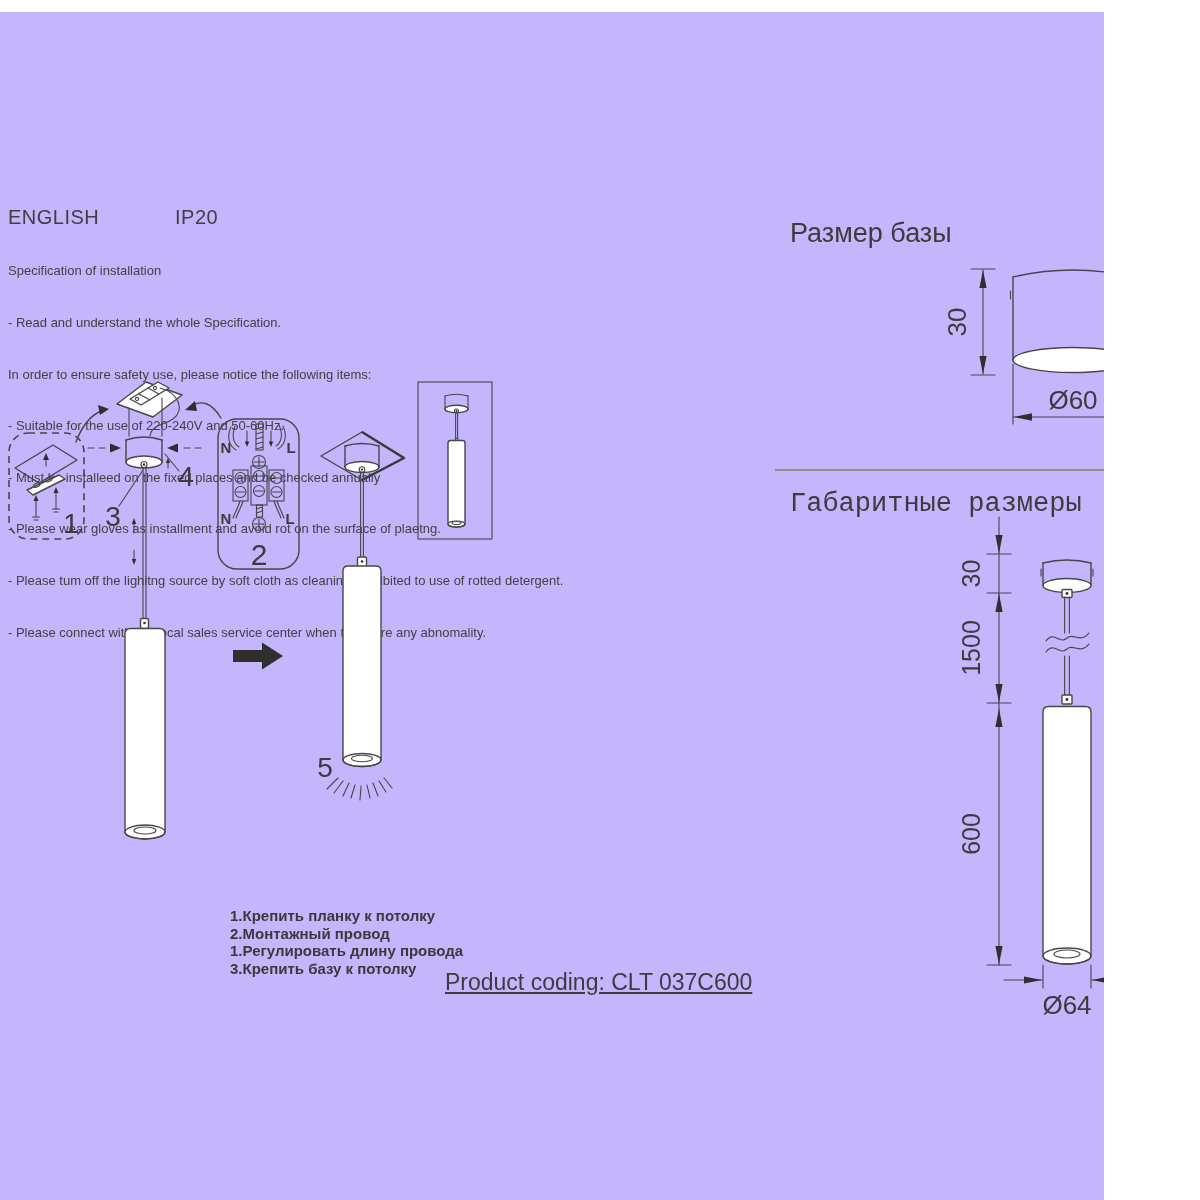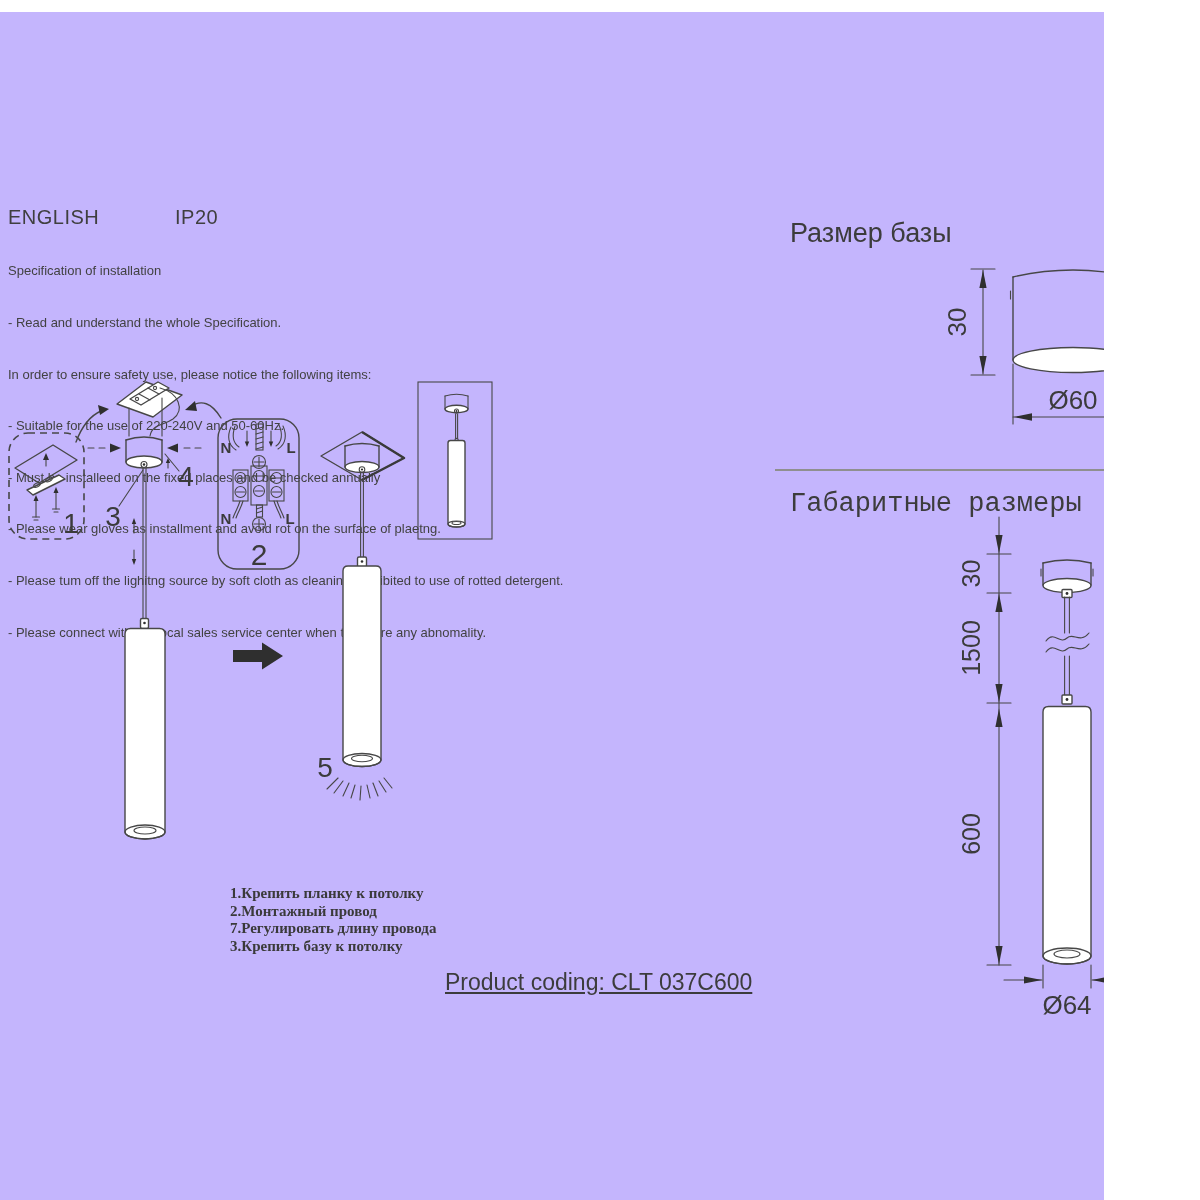--- a/index.html
+++ b/index.html
@@ -35,24 +35,24 @@
     <div>- Suitable for the use of 220-240V and 50-60Hz.</div>
     <div>- Must be installeed on the fixed places and be checked annually</div>
     <div>- Please wear gloves as installment and avoid rot on the surface of plaetng.</div>
     <div>- Please tum off the lighitng source by soft cloth as cleaning prohibited to use of rotted detergent.</div>
     <div>- Please connect with the local sales service center when there are any abnomality.</div>
   </div>
 
   <div class="abs ru-title" style="left:790px;top:206px;">Размер базы</div>
   <div class="abs ru-title" style="left:790px;top:477px;font-family:Liberation Mono, monospace;">Габаритные размеры</div>
 
-  <div class="abs ru-list" style="left:230px;top:873px;font-family:Liberation Serif, serif;">
+  <div class="abs ru-list" style="left:230px;top:895px;">
     <div>1.Крепить планку к потолку</div>
     <div>2.Монтажный провод</div>
-    <div>7.Регулировать длину провода</div>
+    <div>1.Регулировать длину провода</div>
     <div>3.Крепить базу к потолку</div>
   </div>
 
   <div class="abs pcode" style="left:445px;top:957px;text-decoration:underline;">Product coding: CLT 037C600</div>
 
   <svg width="1200" height="1200" viewBox="0 0 1200 1200">
 
     <g>
       <rect class="dsh" x="9" y="421" width="75" height="106" rx="19"></rect>
       <path class="ln" d="M 15 456 L 53 433 L 77 448 L 39 471 Z"></path>

